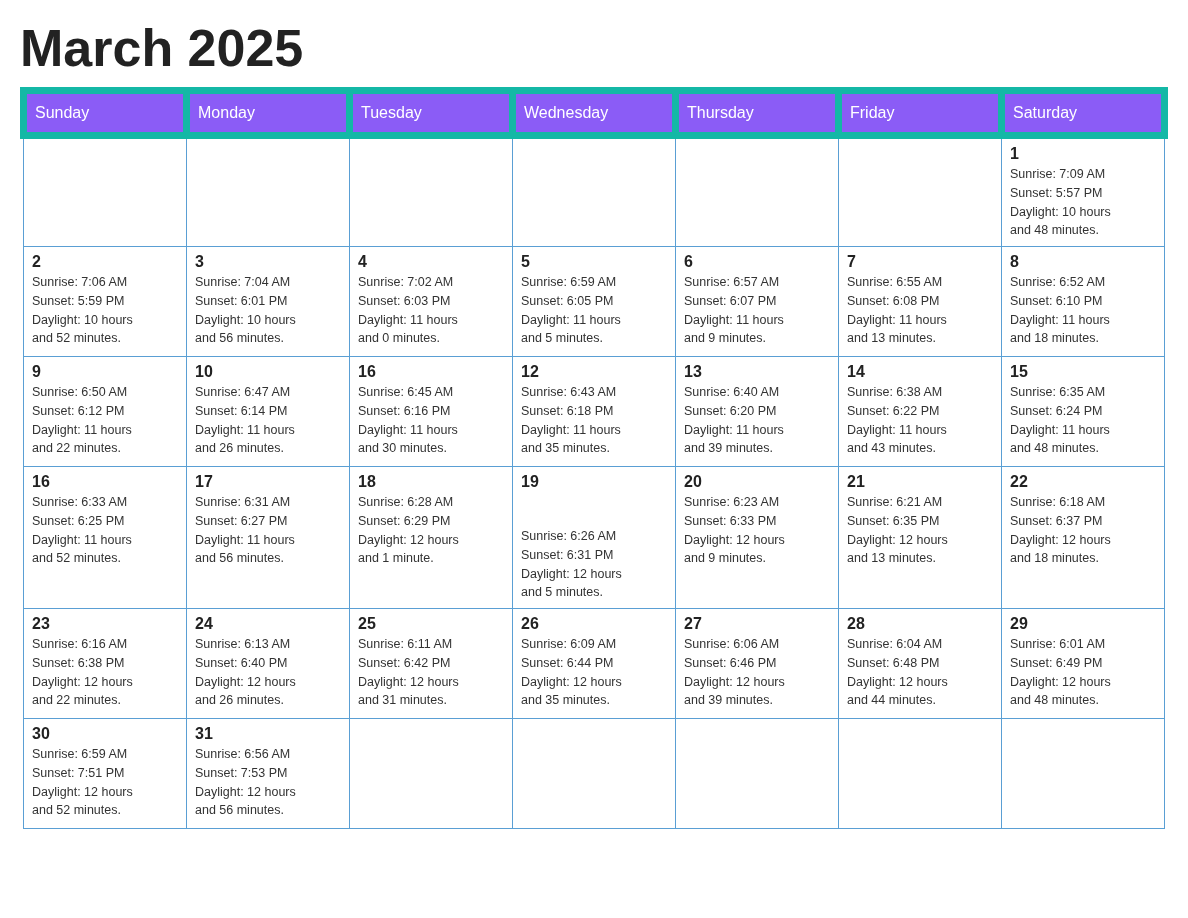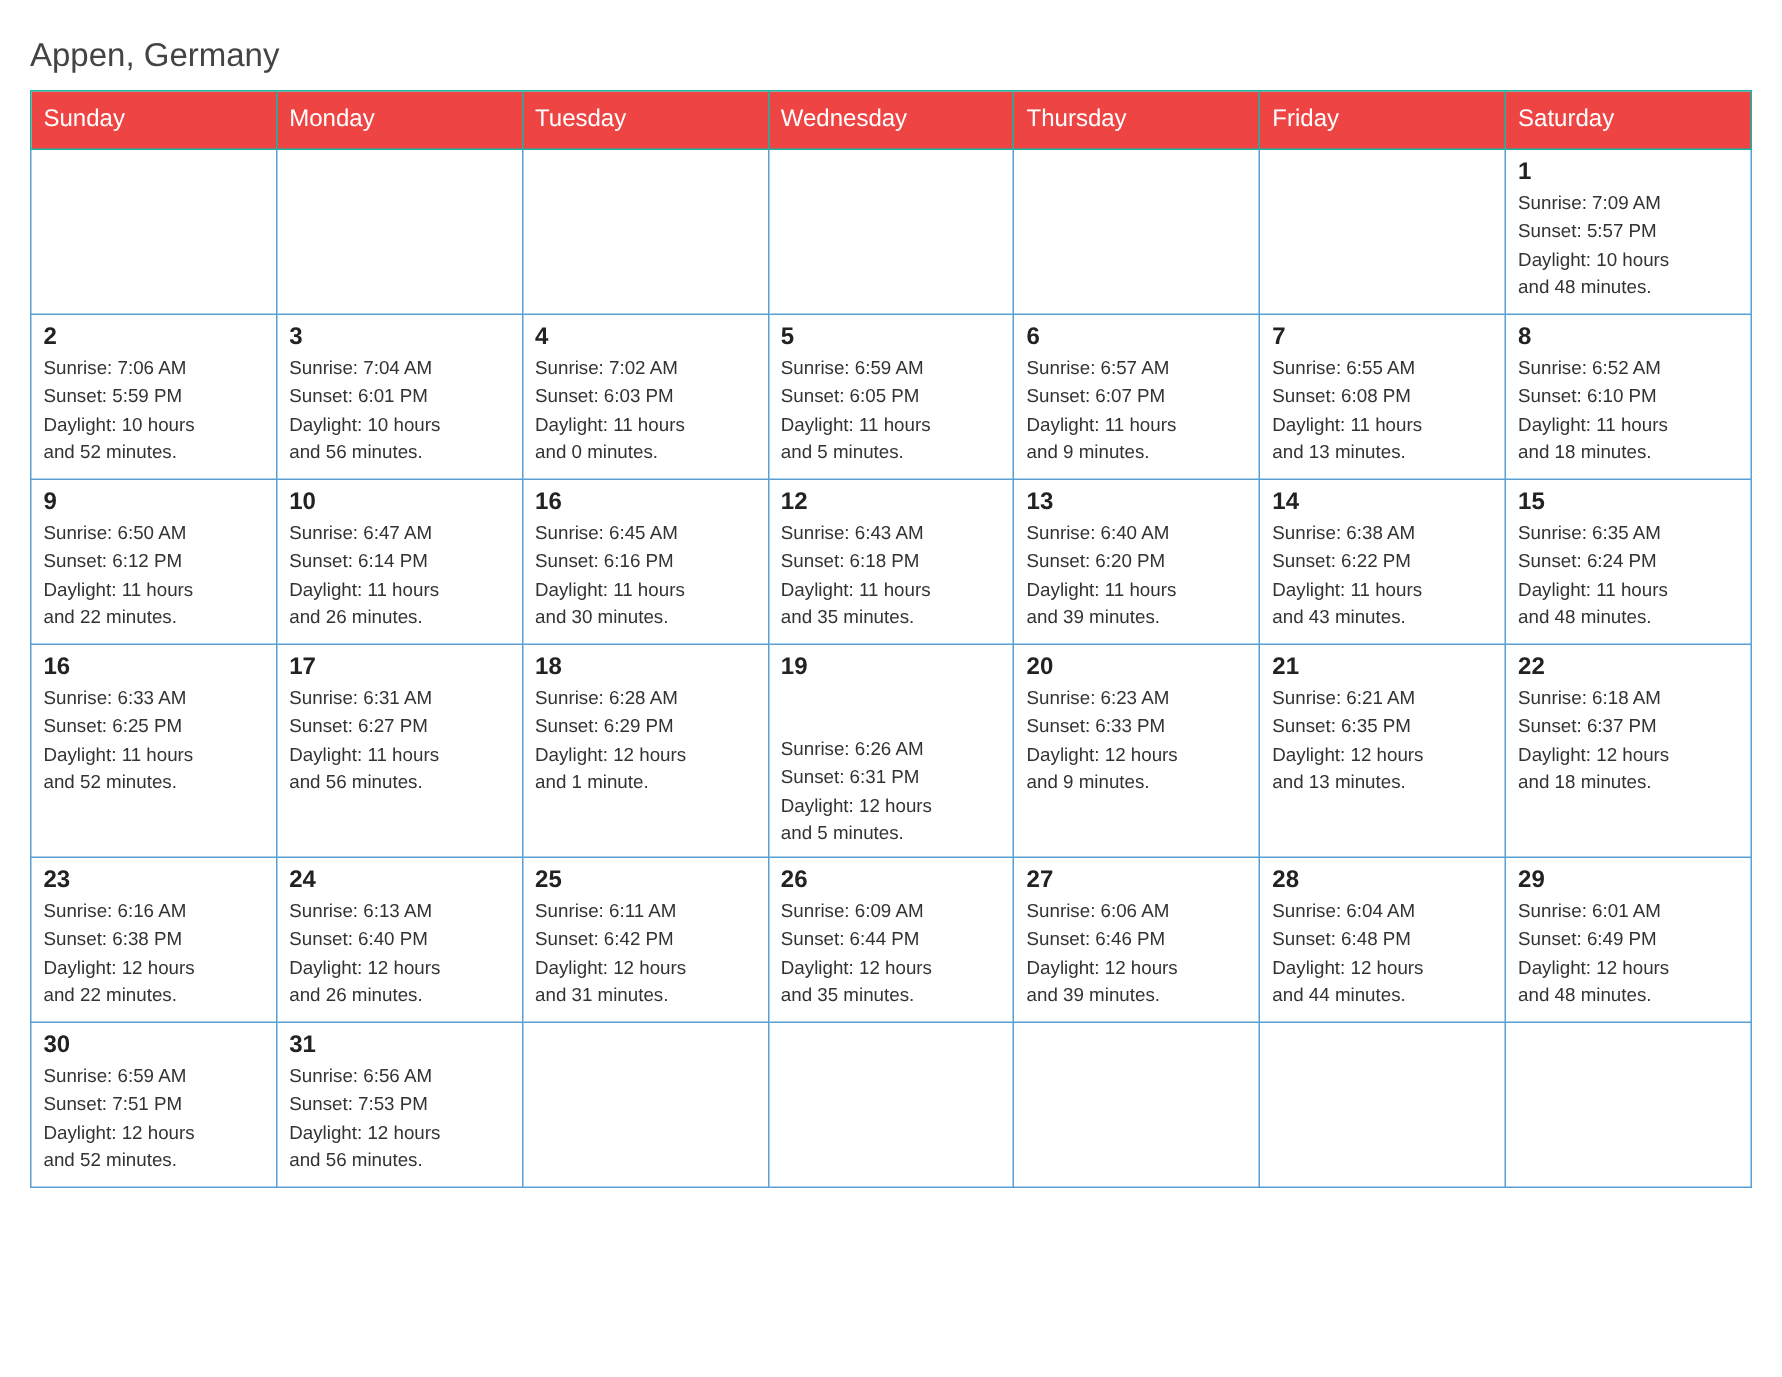--- a/index.html
+++ b/index.html
@@ -56,27 +56,27 @@
       font-size: 22px;
       color: #444;
       margin-top: 4px;
     }
     .calendar {
       width: 100%;
       border-collapse: collapse;
       border: 1px solid #1a6faf;
     }
     .calendar th {
-      background-color: #ef4444;
+      background-color: #8b5cf6;
       color: #fff;
       font-size: 16px;
       font-weight: normal;
       padding: 10px 8px;
       text-align: left;
-      border: 1px solid #14b8a6;
+      border: 7px solid #14b8a6;
     }
     .calendar td {
       vertical-align: top;
       padding: 6px 8px;
       border: 1px solid #5a9fd4;
       min-height: 100px;
       width: 14.28%;
       font-size: 13px;
       color: #333;
     }
@@ -97,21 +97,21 @@
     }
     tr td {
       height: 110px;
     }
   </style>
 </head>
 <body>
 
 <div class="header">
   <div class="title-section">
-    <div class="location-title">Appen, Germany</div>
+    <div class="month-title">March 2025</div>
   </div>
 </div>
 
 <table class="calendar">
   <thead>
     <tr>
     <th>Sunday</th>
         <th>Monday</th>
         <th>Tuesday</th>
         <th>Wednesday</th>

